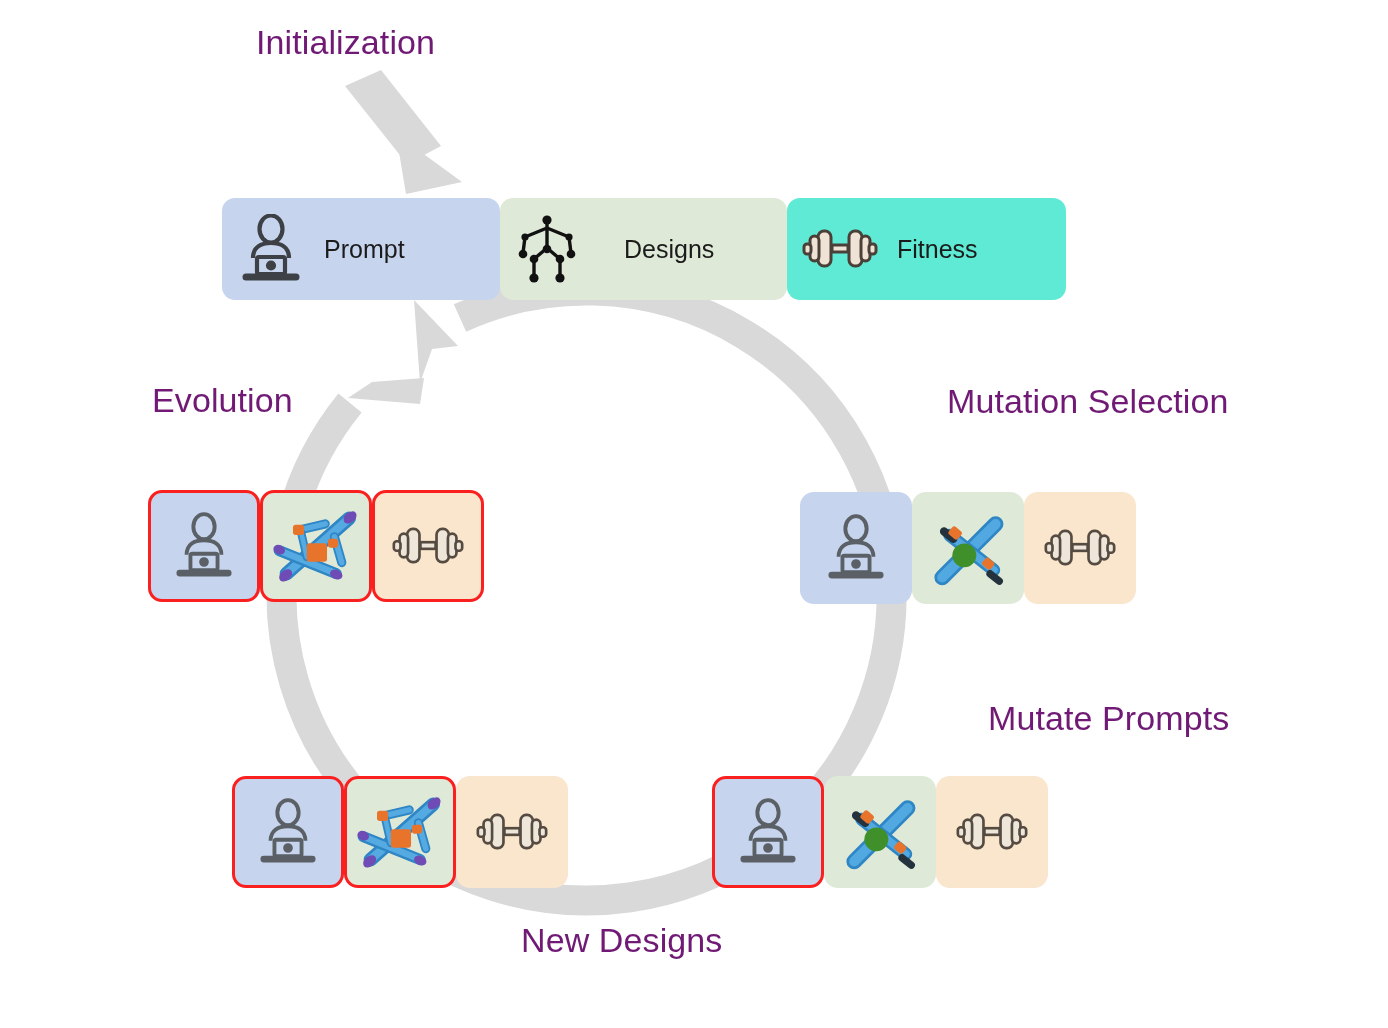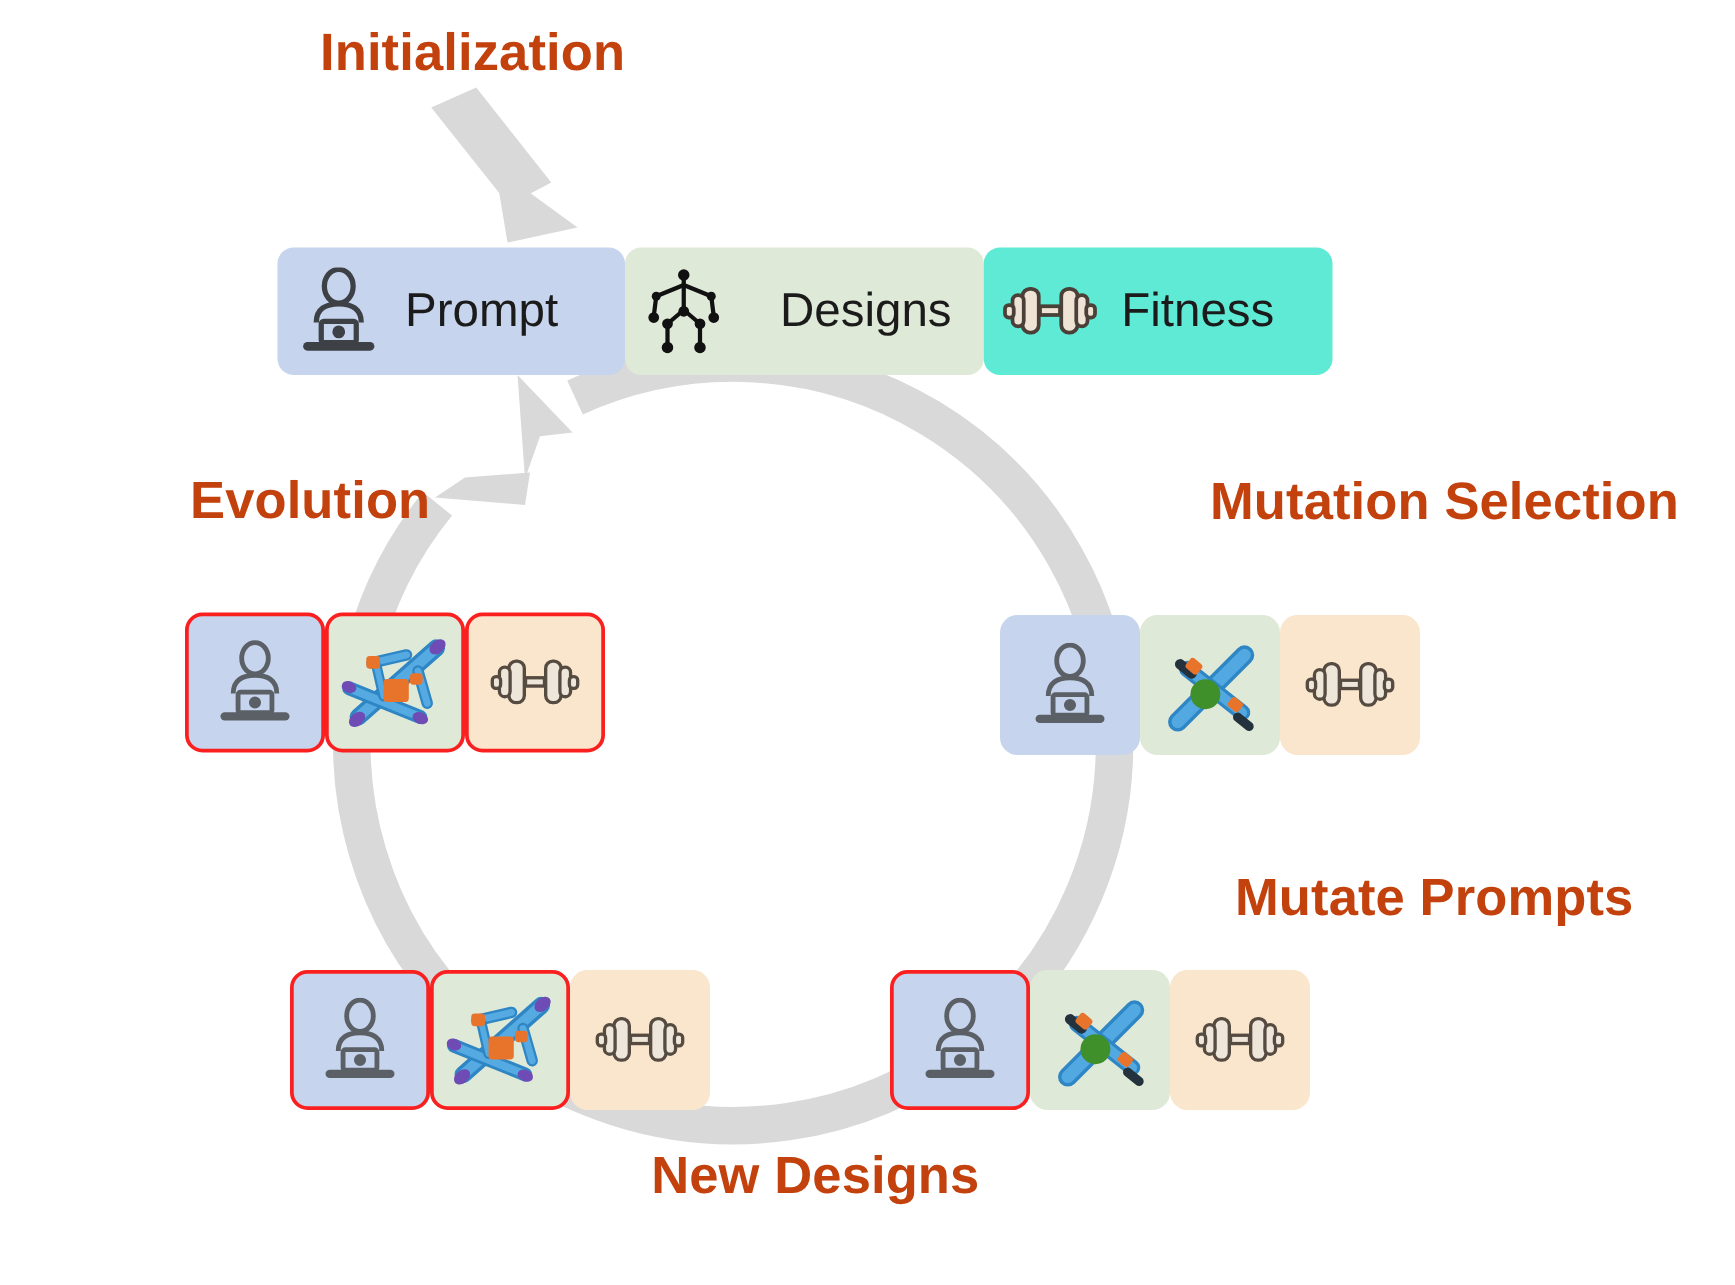--- a/index.html
+++ b/index.html
@@ -10,39 +10,38 @@
     overflow:hidden;
   }
   #stage{position:relative;width:1388px;height:1028px;}
 
   
   #ring-svg{position:absolute;left:0;top:0;width:1388px;height:1028px;}
 
   
   .lbl{
     position:absolute;
-    color:#c2410c;
-    font-size:42px;
+    color:#701a75;
+    font-size:34px;
     line-height:40px;
     white-space:nowrap;
     letter-spacing:.1px;
-    font-weight:bold;
   }
 
   
   #top-row{position:absolute;left:222px;top:198px;display:flex;}
   .pill{
     height:102px;
     display:flex;align-items:center;
     border-radius:13px;
     box-sizing:border-box;
   }
   .pill .ic{flex:0 0 auto;display:flex;align-items:center;justify-content:center;}
   .pill .txt{
-    font-size:38px;color:#1b1b1b;white-space:nowrap;
+    font-size:25px;color:#1b1b1b;white-space:nowrap;
   }
   #pill-prompt{width:278px;background:#c6d4ed;padding-left:18px;}
   #pill-prompt .txt{margin-left:22px;}
   #pill-designs{width:287px;background:#dfe9d7;padding-left:14px;gap:28px;}
   #pill-designs .txt{margin-left:16px;}
   #pill-fitness{width:279px;background:#5eead4;padding-left:14px;}
   #pill-fitness .txt{margin-left:18px;}
 
   
   .triplet{position:absolute;display:flex;}
@@ -60,21 +59,21 @@
   .cell svg{display:block;}
 
   
   #grp-evolution{left:148px;top:490px;}
   #grp-mutsel{left:800px;top:492px;}
   #grp-xml{left:232px;top:776px;}
   #grp-mutprompt{left:712px;top:776px;}
 
   #lbl-init{left:256px;top:22px;}
   #lbl-evolution{left:152px;top:380px;}
-  #lbl-mutsel{left:968px;top:381px;}
+  #lbl-mutsel{left:947px;top:381px;}
   #lbl-xml{left:30px;top:664px;}
   #lbl-mutprompt{left:988px;top:698px;}
   #lbl-newdesigns{left:521px;top:920px;}
 </style>
 </head>
 <body>
 
 <div id="stage">
 
   <svg id="ring-svg" viewBox="0 0 1388 1028">

